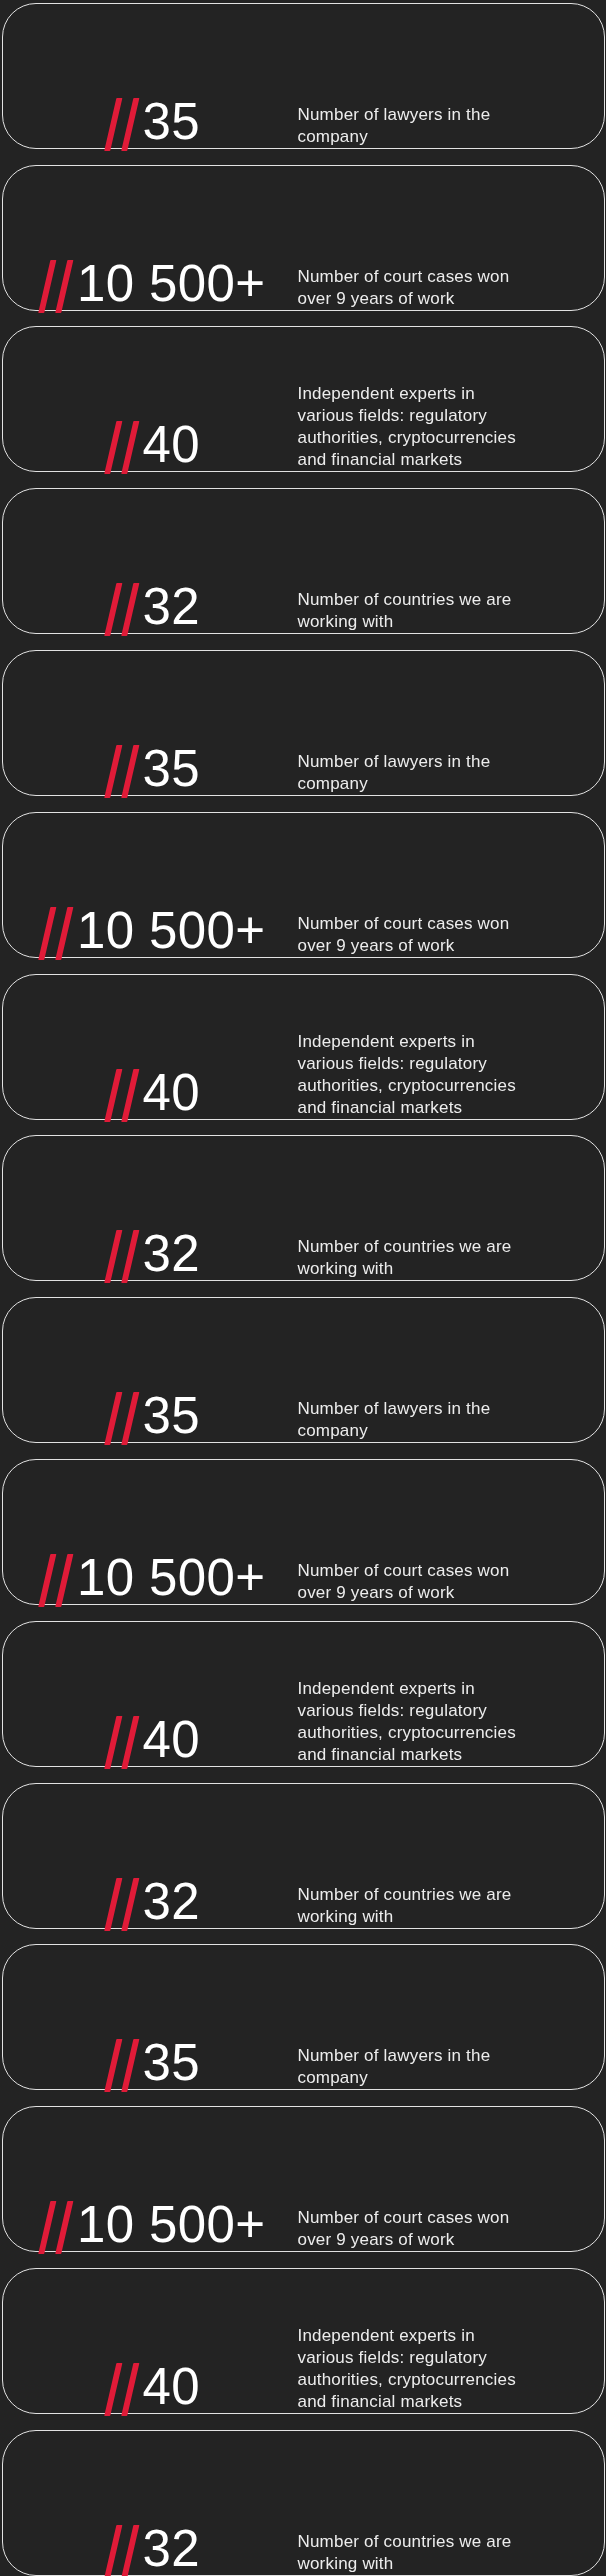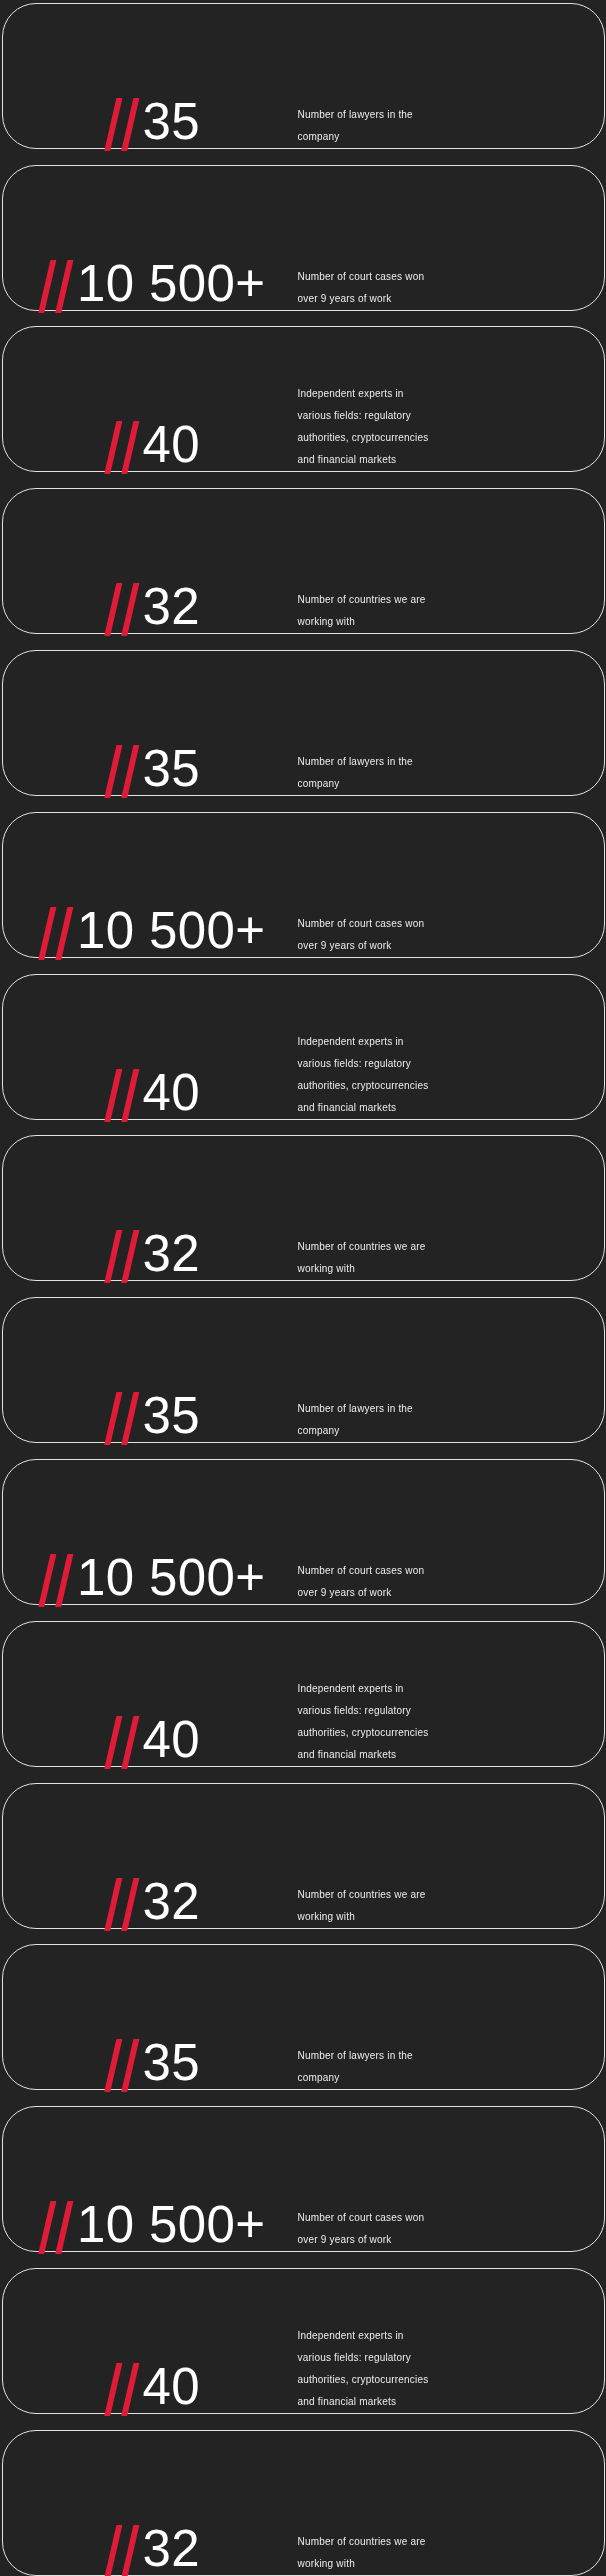--- a/index.html
+++ b/index.html
@@ -46,21 +46,21 @@
   }
   .num{
     font-size:51px;line-height:1;
     font-weight:400;letter-spacing:0.4px;
     color:var(--num);
     white-space:nowrap;
   }
   .desc{
     flex:1;
     padding-right:67px;
-    font-size:10px;line-height:22px;
+    font-size:17px;line-height:22px;
     font-weight:400;letter-spacing:0.2px;
     color:var(--desc);
     white-space:pre-line;
   }
 </style>
 </head>
 <body>
 
 <div class="card-list" id="card-list">
   <section class="card">

